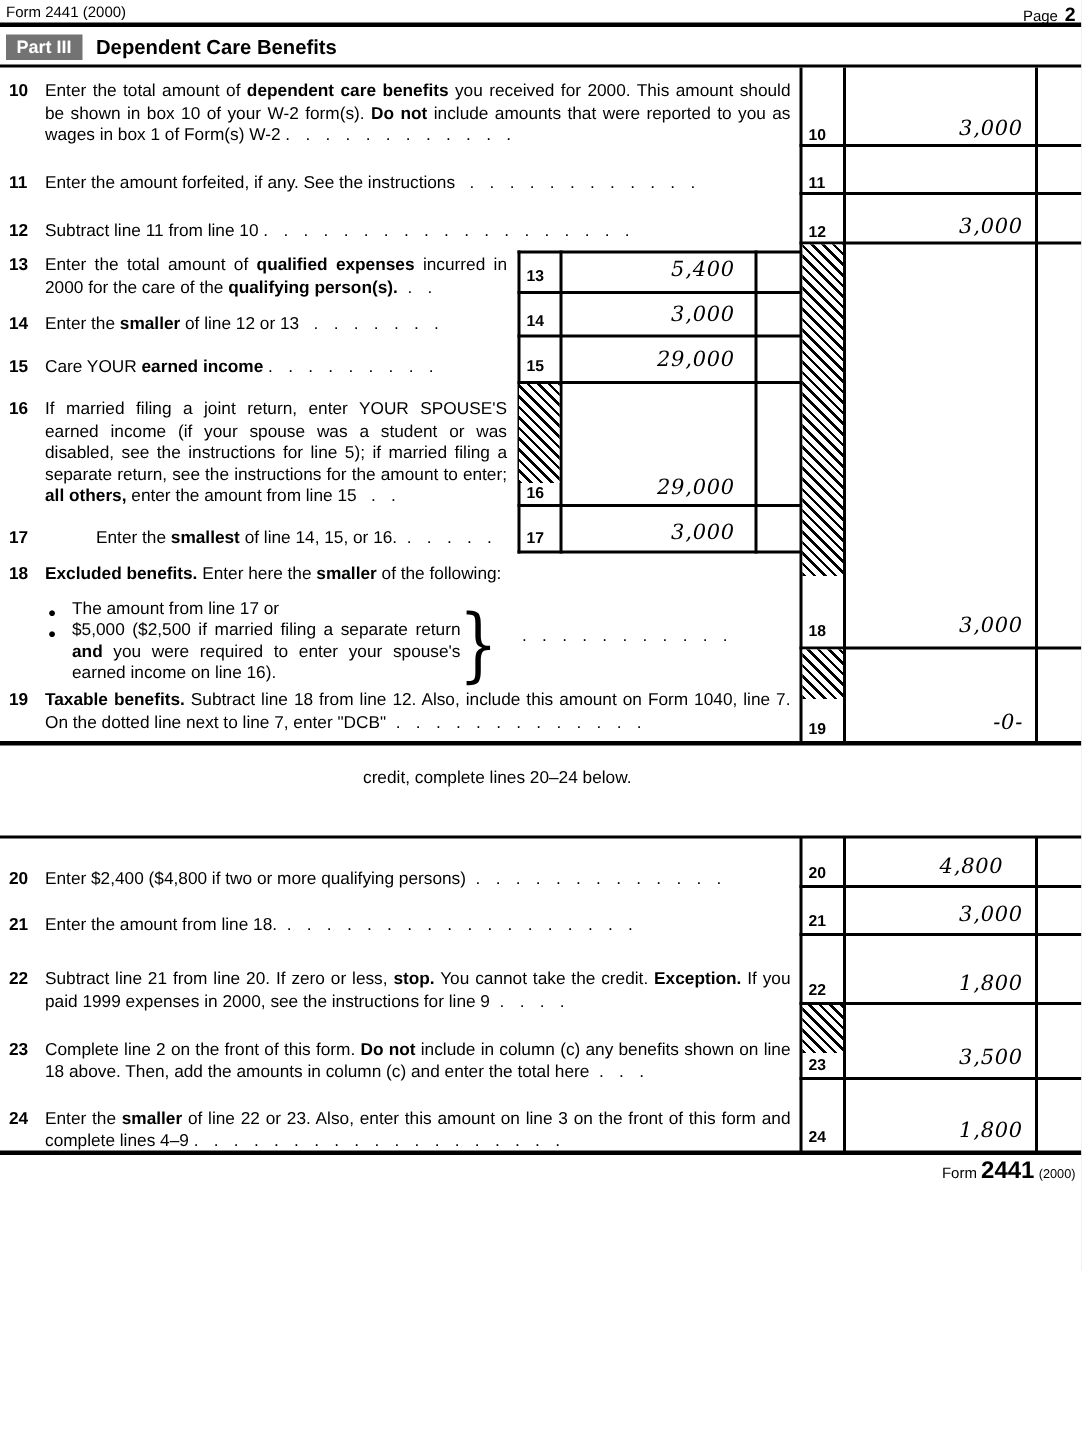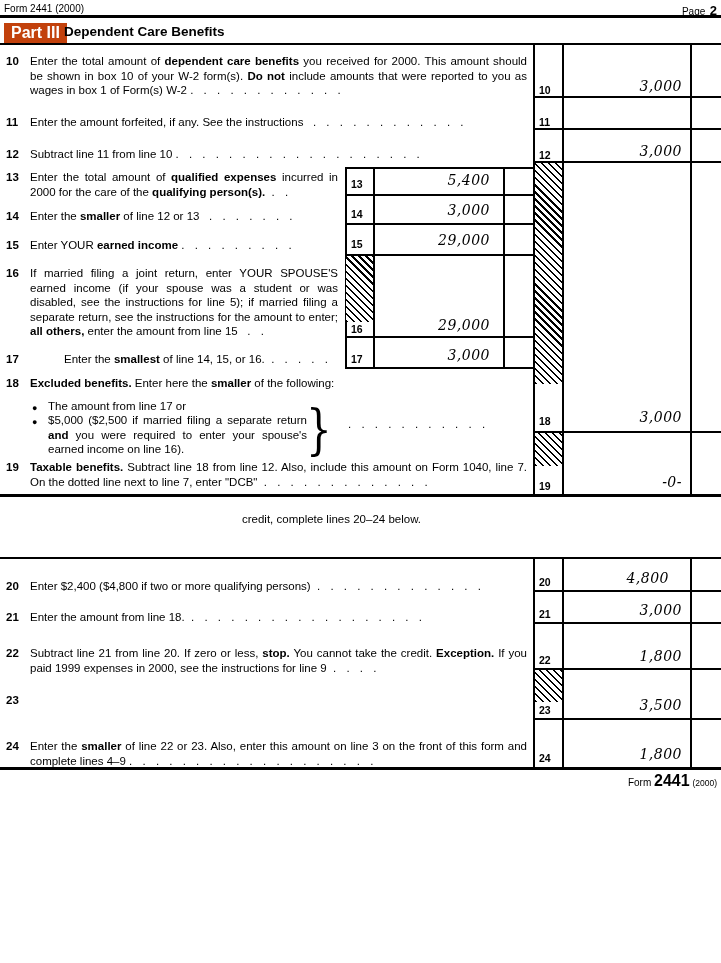--- a/index.html
+++ b/index.html
@@ -10,21 +10,21 @@
   .vline{position:absolute;background:#000;width:2px;}
   .hatch{position:absolute;background:repeating-linear-gradient(45deg,#000 0,#000 1.7px,#fff 1.7px,#fff 5px);}
   .txt{font-size:11.5px;line-height:14.6px;}
   .just{text-align:justify;}
   .bold{font-weight:bold;}
   .lineno{font-weight:bold;font-size:11.5px;}
   .boxno{position:absolute;font-weight:bold;font-size:10.5px;}
   .val{position:absolute;font-family:"DejaVu Serif",serif;font-style:italic;font-size:14px;letter-spacing:0.5px;}
   .dots{word-spacing:7px;white-space:nowrap;}
   .hdr-small{font-size:10px;}
-  .badge{position:absolute;background:#c2410c;color:#fff;font-weight:bold;font-size:16px;padding:1px 7px 2px 7px;}
+  .badge{position:absolute;background:#737373;color:#fff;font-weight:bold;font-size:12px;padding:1px 7px 2px 7px;}
   .part-title{position:absolute;font-weight:bold;font-size:13.5px;}
   .bullet-row{display:flex;}
   .blt{width:16px;flex:none;font-size:9px;padding-top:2px;}
   .brace{position:absolute;font-family:"DejaVu Serif",serif;font-size:54px;font-weight:100;transform:scaleX(0.75);transform-origin:left center;}
   .note{font-size:11.5px;line-height:15px;}
   .ftr{position:absolute;right:4px;top:772px;font-size:10px;}
   .ftr .num{font-weight:bold;font-size:16px;}
   .ftr .yr{font-size:8.5px;}
 </style>
 </head>
@@ -88,21 +88,21 @@
   <div class="abs lineno" style="left:6px;top:148px;">12</div>
   <div class="abs txt" style="left:30px;top:147px;width:497px;"><span><span>Subtract line 11 from line 10</span></span> <span class="dots">. . . . . . . . . . . . . . . . . . .</span></div>
 
   <div class="abs lineno" style="left:6px;top:171px;">13</div>
   <div class="abs txt just" style="left:30px;top:170px;width:308px;"><span><span>Enter the total amount of </span><span class="bold">qualified expenses</span><span> incurred in 2000 for the care of the </span><span class="bold">qualifying person(s).</span></span>&nbsp; <span class="dots">. .</span></div>
 
   <div class="abs lineno" style="left:6px;top:210px;">14</div>
   <div class="abs txt" style="left:30px;top:209px;width:308px;"><span><span>Enter the </span><span class="bold">smaller</span><span> of line 12 or 13</span></span>&nbsp;&nbsp; <span class="dots">. . . . . . .</span></div>
 
   <div class="abs lineno" style="left:6px;top:239px;">15</div>
-  <div class="abs txt" style="left:30px;top:238px;width:308px;"><span><span>Enter YOUR </span><span class="bold">earned income</span></span> <span class="dots">. . . . . . . . .</span></div>
+  <div class="abs txt" style="left:30px;top:238px;width:308px;"><span><span>Care YOUR </span><span class="bold">earned income</span></span> <span class="dots">. . . . . . . . .</span></div>
 
   <div class="abs lineno" style="left:6px;top:267px;">16</div>
   <div class="abs txt just" style="left:30px;top:266px;width:308px;"><span><span>If married filing a joint return, enter YOUR SPOUSE'S earned income (if your spouse was a student or was disabled, see the instructions for line 5); if married filing a separate return, see the instructions for the amount to enter; </span><span class="bold">all others,</span><span> enter the amount from line 15</span></span>&nbsp;&nbsp; <span class="dots">. .</span></div>
 
   <div class="abs lineno" style="left:6px;top:353px;">17</div>
   <div class="abs txt" style="left:30px;top:352px;width:308px;padding-left:34px;"><span><span>Enter the </span><span class="bold">smallest</span><span> of line 14, 15, or 16.</span></span>&nbsp; <span class="dots">. . . . .</span></div>
 
   <div class="abs lineno" style="left:6px;top:377px;">18</div>
   <div class="abs txt" style="left:30px;top:376px;width:500px;"><span><span class="bold">Excluded benefits.</span><span> Enter here the </span><span class="bold">smaller</span><span> of the following:</span></span></div>
 
@@ -127,20 +127,21 @@
   <div class="abs lineno" style="left:6px;top:580px;">20</div>
   <div class="abs txt" style="left:30px;top:579px;width:497px;"><span><span>Enter $2,400 ($4,800 if two or more qualifying persons)</span></span>&nbsp; <span class="dots">. . . . . . . . . . . . .</span></div>
 
   <div class="abs lineno" style="left:6px;top:611px;">21</div>
   <div class="abs txt" style="left:30px;top:610px;width:497px;"><span><span>Enter the amount from line 18.</span></span>&nbsp; <span class="dots">. . . . . . . . . . . . . . . . . .</span></div>
 
   <div class="abs lineno" style="left:6px;top:647px;">22</div>
   <div class="abs txt just" style="left:30px;top:646px;width:497px;"><span><span>Subtract line 21 from line 20. If zero or less, </span><span class="bold">stop.</span><span> You cannot take the credit. </span><span class="bold">Exception.</span><span> If you paid 1999 expenses in 2000, see the instructions for line 9</span></span>&nbsp; <span class="dots">. . . .</span></div>
 
   <div class="abs lineno" style="left:6px;top:694px;">23</div>
+  <div class="abs txt just" style="left:30px;top:693px;width:497px;"><span><span>Complete line 2 on the front of this form. </span><span class="bold">Do not</span><span> include in column (c) any benefits shown on line 18 above. Then, add the amounts in column (c) and enter the total here</span></span>&nbsp; <span class="dots">. . .</span></div>
 
   <div class="abs lineno" style="left:6px;top:740px;">24</div>
   <div class="abs txt just" style="left:30px;top:739px;width:497px;"><span><span>Enter the </span><span class="bold">smaller</span><span> of line 22 or 23. Also, enter this amount on line 3 on the front of this form and complete lines 4–9</span></span> <span class="dots">. . . . . . . . . . . . . . . . . . .</span></div>
 
   <div class="boxno" style="left:539px;top:84px;">10</div>
   <div class="val" style="right:39px;top:78px;">3,000</div>
 
   <div class="boxno" style="left:539px;top:116px;">11</div>
   <div class="val" style="right:39px;top:110px;"></div>
 

